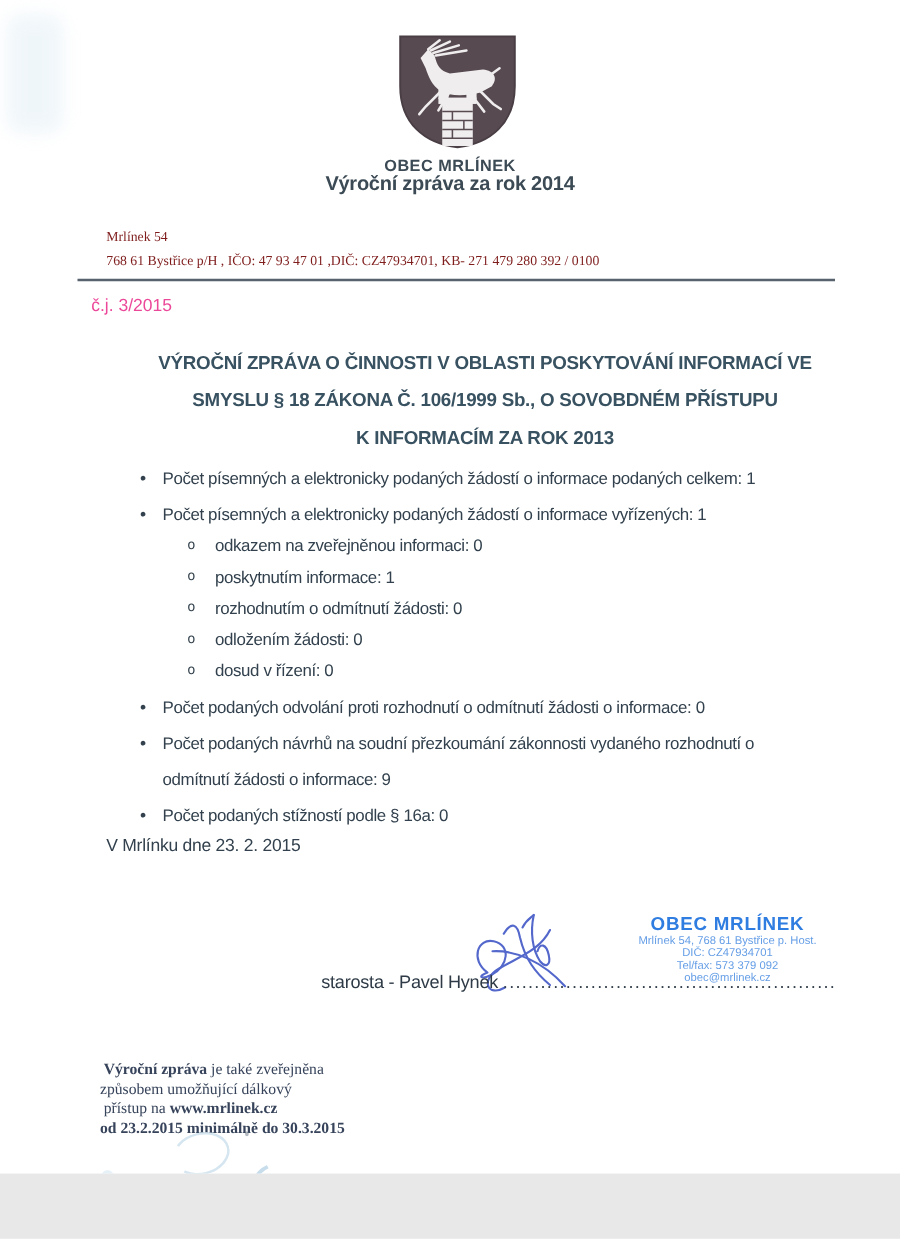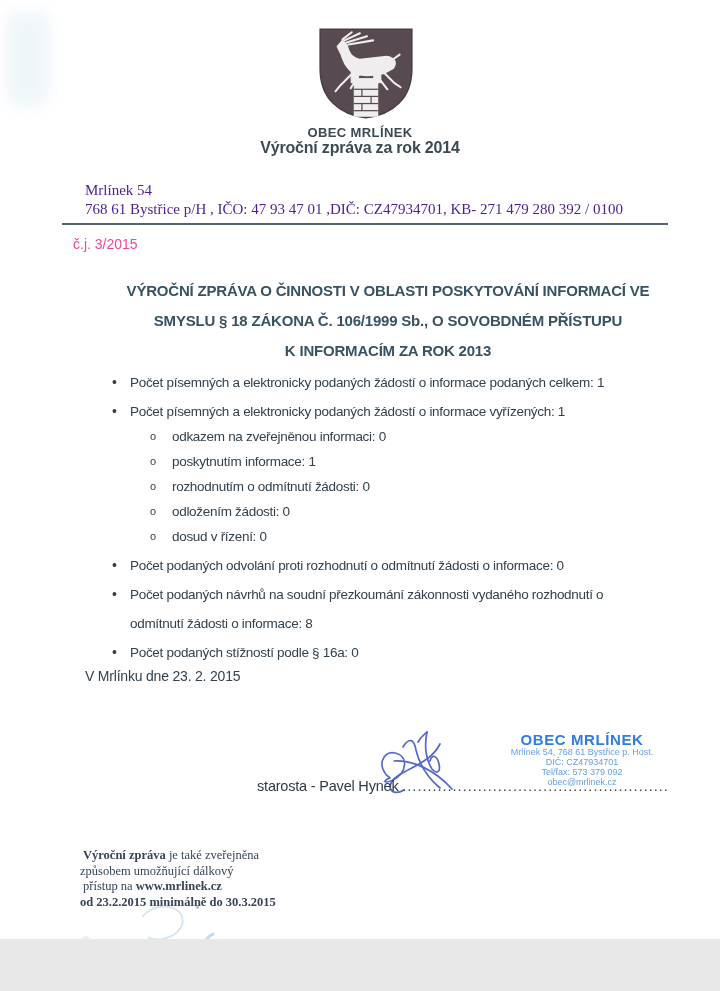--- a/index.html
+++ b/index.html
@@ -22,21 +22,21 @@
   .speck{left:196px;top:905px;width:3px;height:4px;background:#7e8b96;opacity:.6;}
   
   .crest{position:absolute;left:312px;top:26px;width:108px;height:96px;}
   
   .org-name{position:absolute;left:0;top:125px;width:720px;text-align:center;
     font-weight:bold;font-size:13px;letter-spacing:.4px;color:#3b4a54;}
   .doc-title{position:absolute;left:0;top:139px;width:720px;text-align:center;
     font-weight:bold;font-size:16px;letter-spacing:-.2px;color:#3b4a54;}
   
   .address{position:absolute;left:85px;top:181px;
-    font-family:"Liberation Serif", serif;font-size:15px;line-height:19px;color:#4c1d95;}
+    font-family:"Liberation Serif", serif;font-size:11px;line-height:19px;color:#7f1d1d;}
   .address-underline{position:absolute;left:62px;top:223px;width:606px;height:2px;
     background:#3a4755;opacity:.85;}
   .ref{position:absolute;left:73px;top:236px;font-size:14px;color:#ec4899;}
   
   .heading{position:absolute;left:0;top:276px;width:720px;text-align:center;
     font-weight:bold;font-size:15px;letter-spacing:-.2px;line-height:30px;color:#395261;padding-left:28px;}
   
   .bullets{position:absolute;left:112px;top:368px;width:560px;
     font-size:13.5px;letter-spacing:-.3px;color:#32414d;}
   .li{position:relative;line-height:29px;padding-left:18px;}
@@ -149,21 +149,21 @@
       <span class="mark">o</span>
       <span>dosud v řízení: 0</span>
     </div>
     <div class="li l1">
       <span class="mark">•</span>
       <span>Počet podaných odvolání proti rozhodnutí o odmítnutí žádosti o informace: 0</span>
     </div>
     <div class="li l1">
       <span class="mark">•</span>
       <span>Počet podaných návrhů na soudní přezkoumání zákonnosti vydaného rozhodnutí o</span>
-      <span class="line2">odmítnutí žádosti o informace: 8</span>
+      <span class="line2">odmítnutí žádosti o informace: 9</span>
     </div>
     <div class="li l1">
       <span class="mark">•</span>
       <span>Počet podaných stížností podle § 16a: 0</span>
     </div>
   </div>
 
   <div class="dateline">V Mrlínku dne 23. 2. 2015</div>
 
   <svg class="sig-scribble" viewBox="0 0 112 86">

